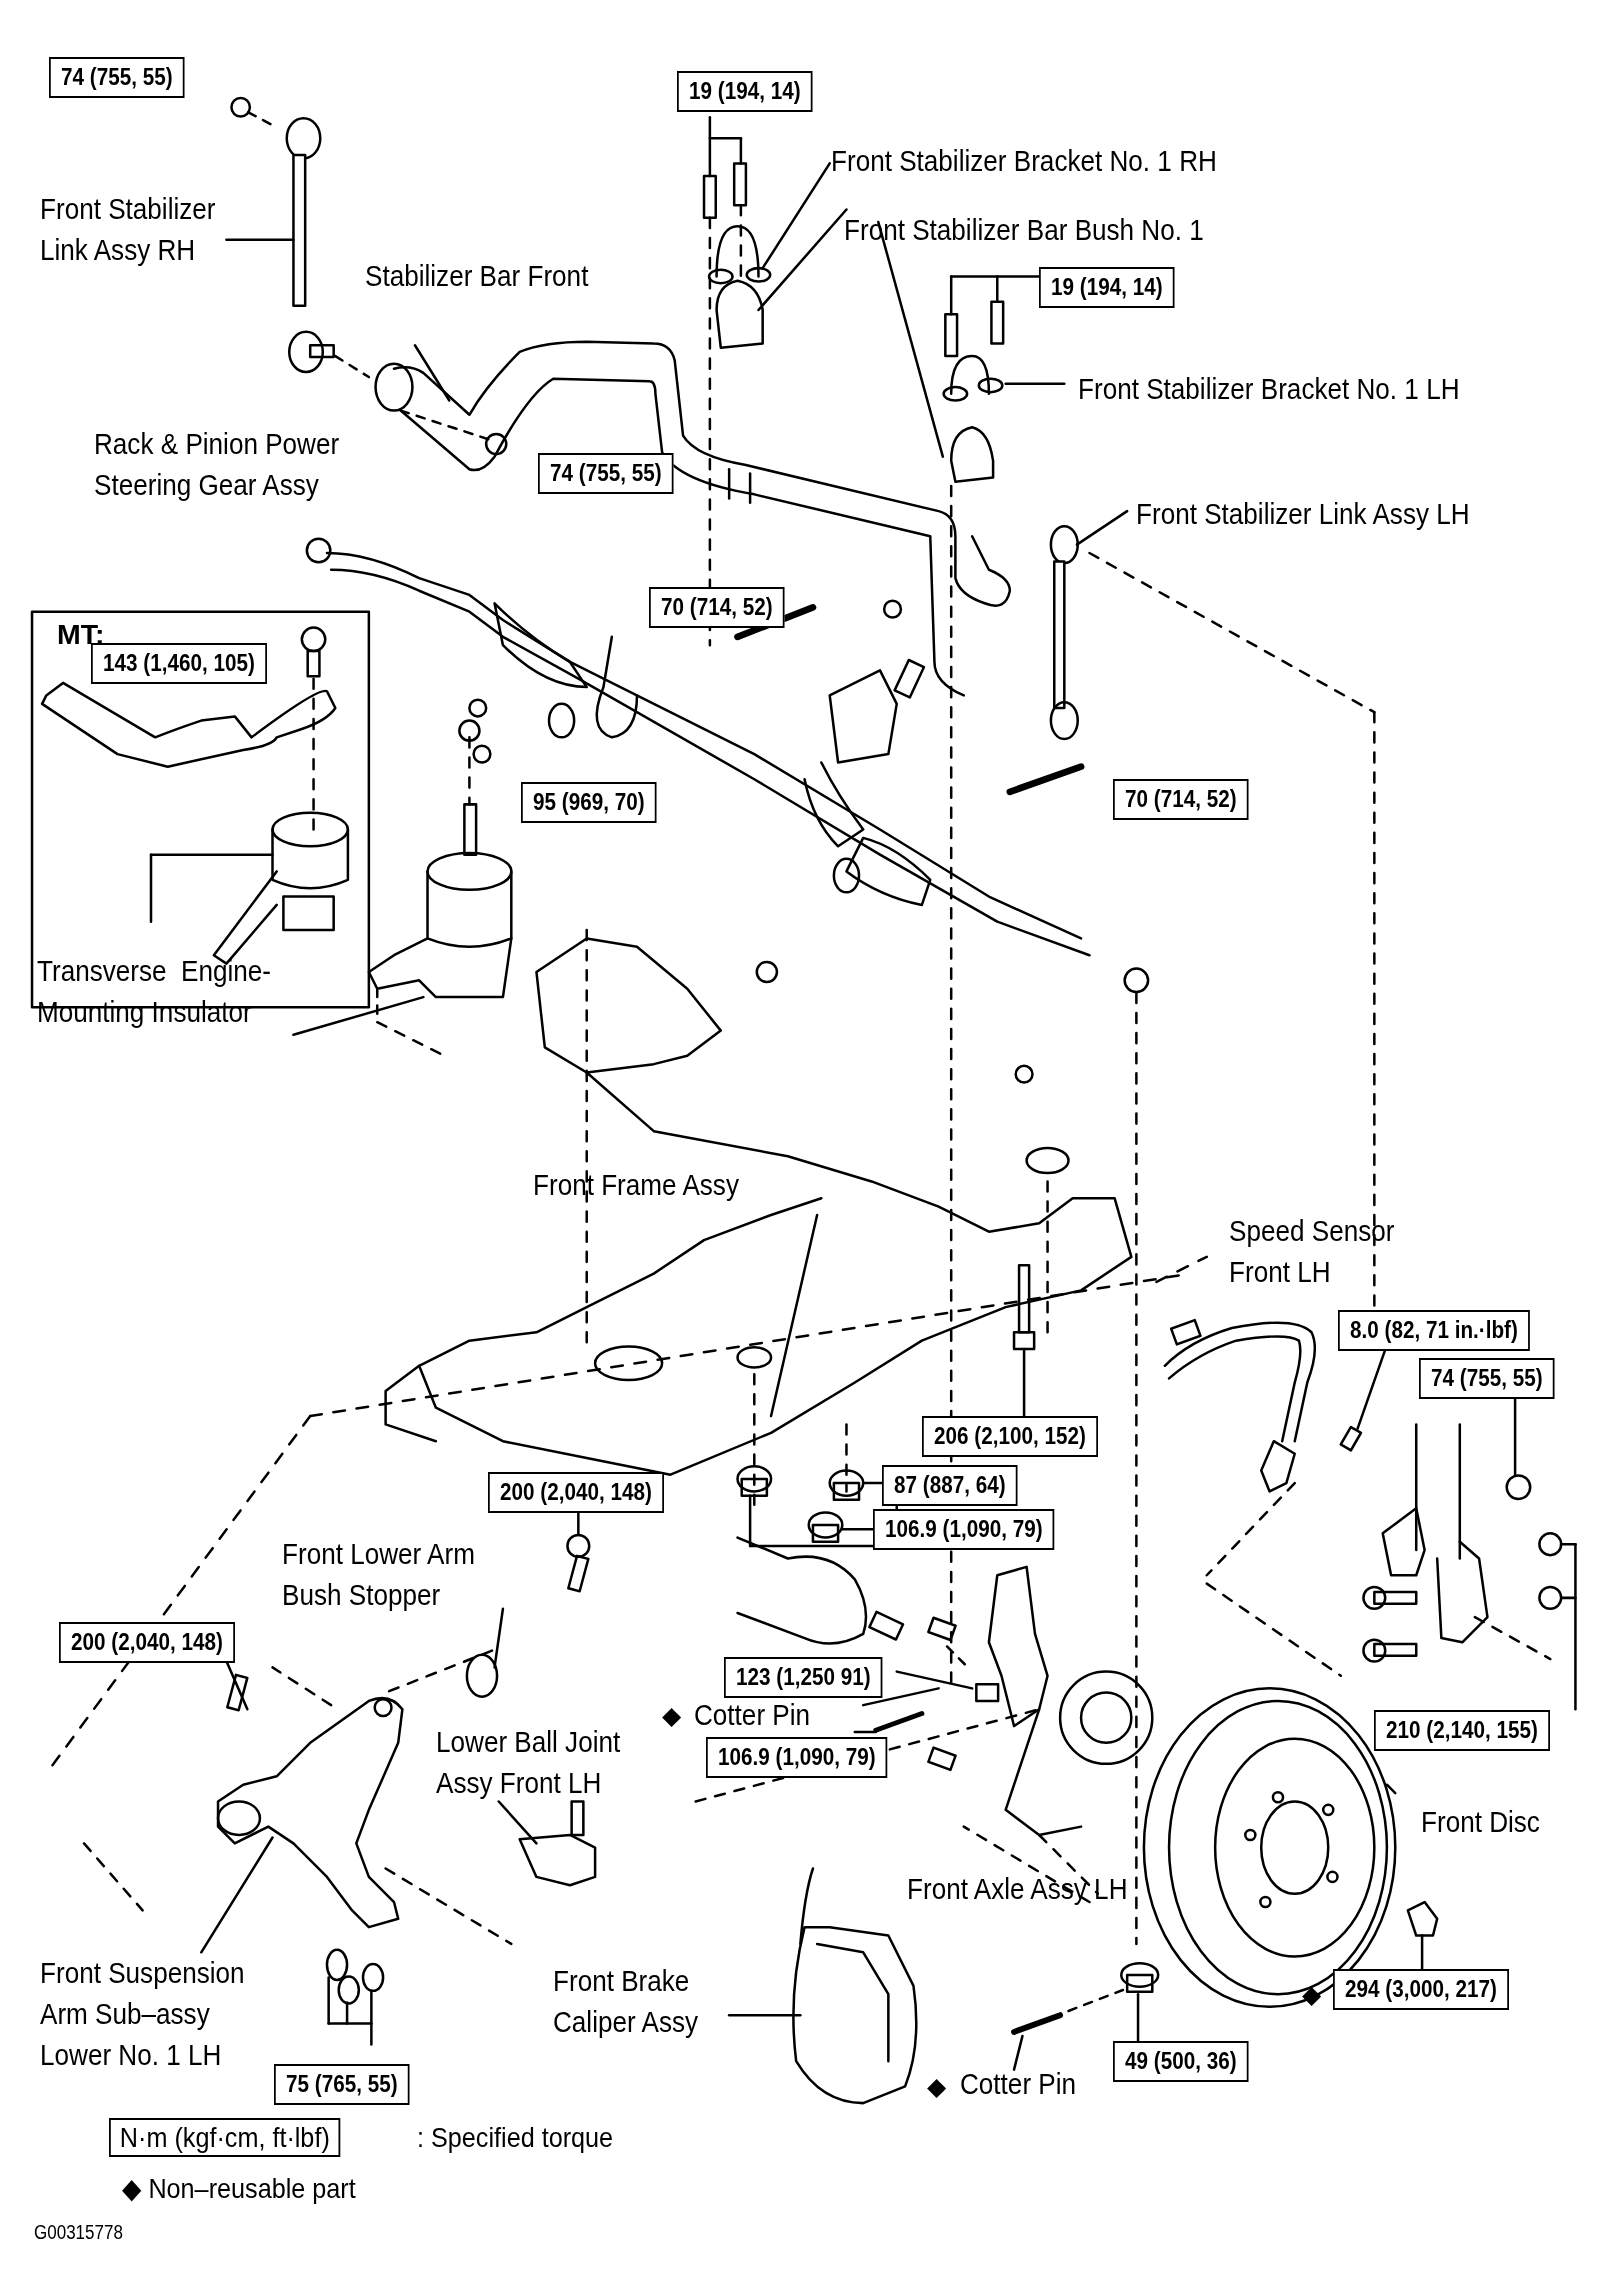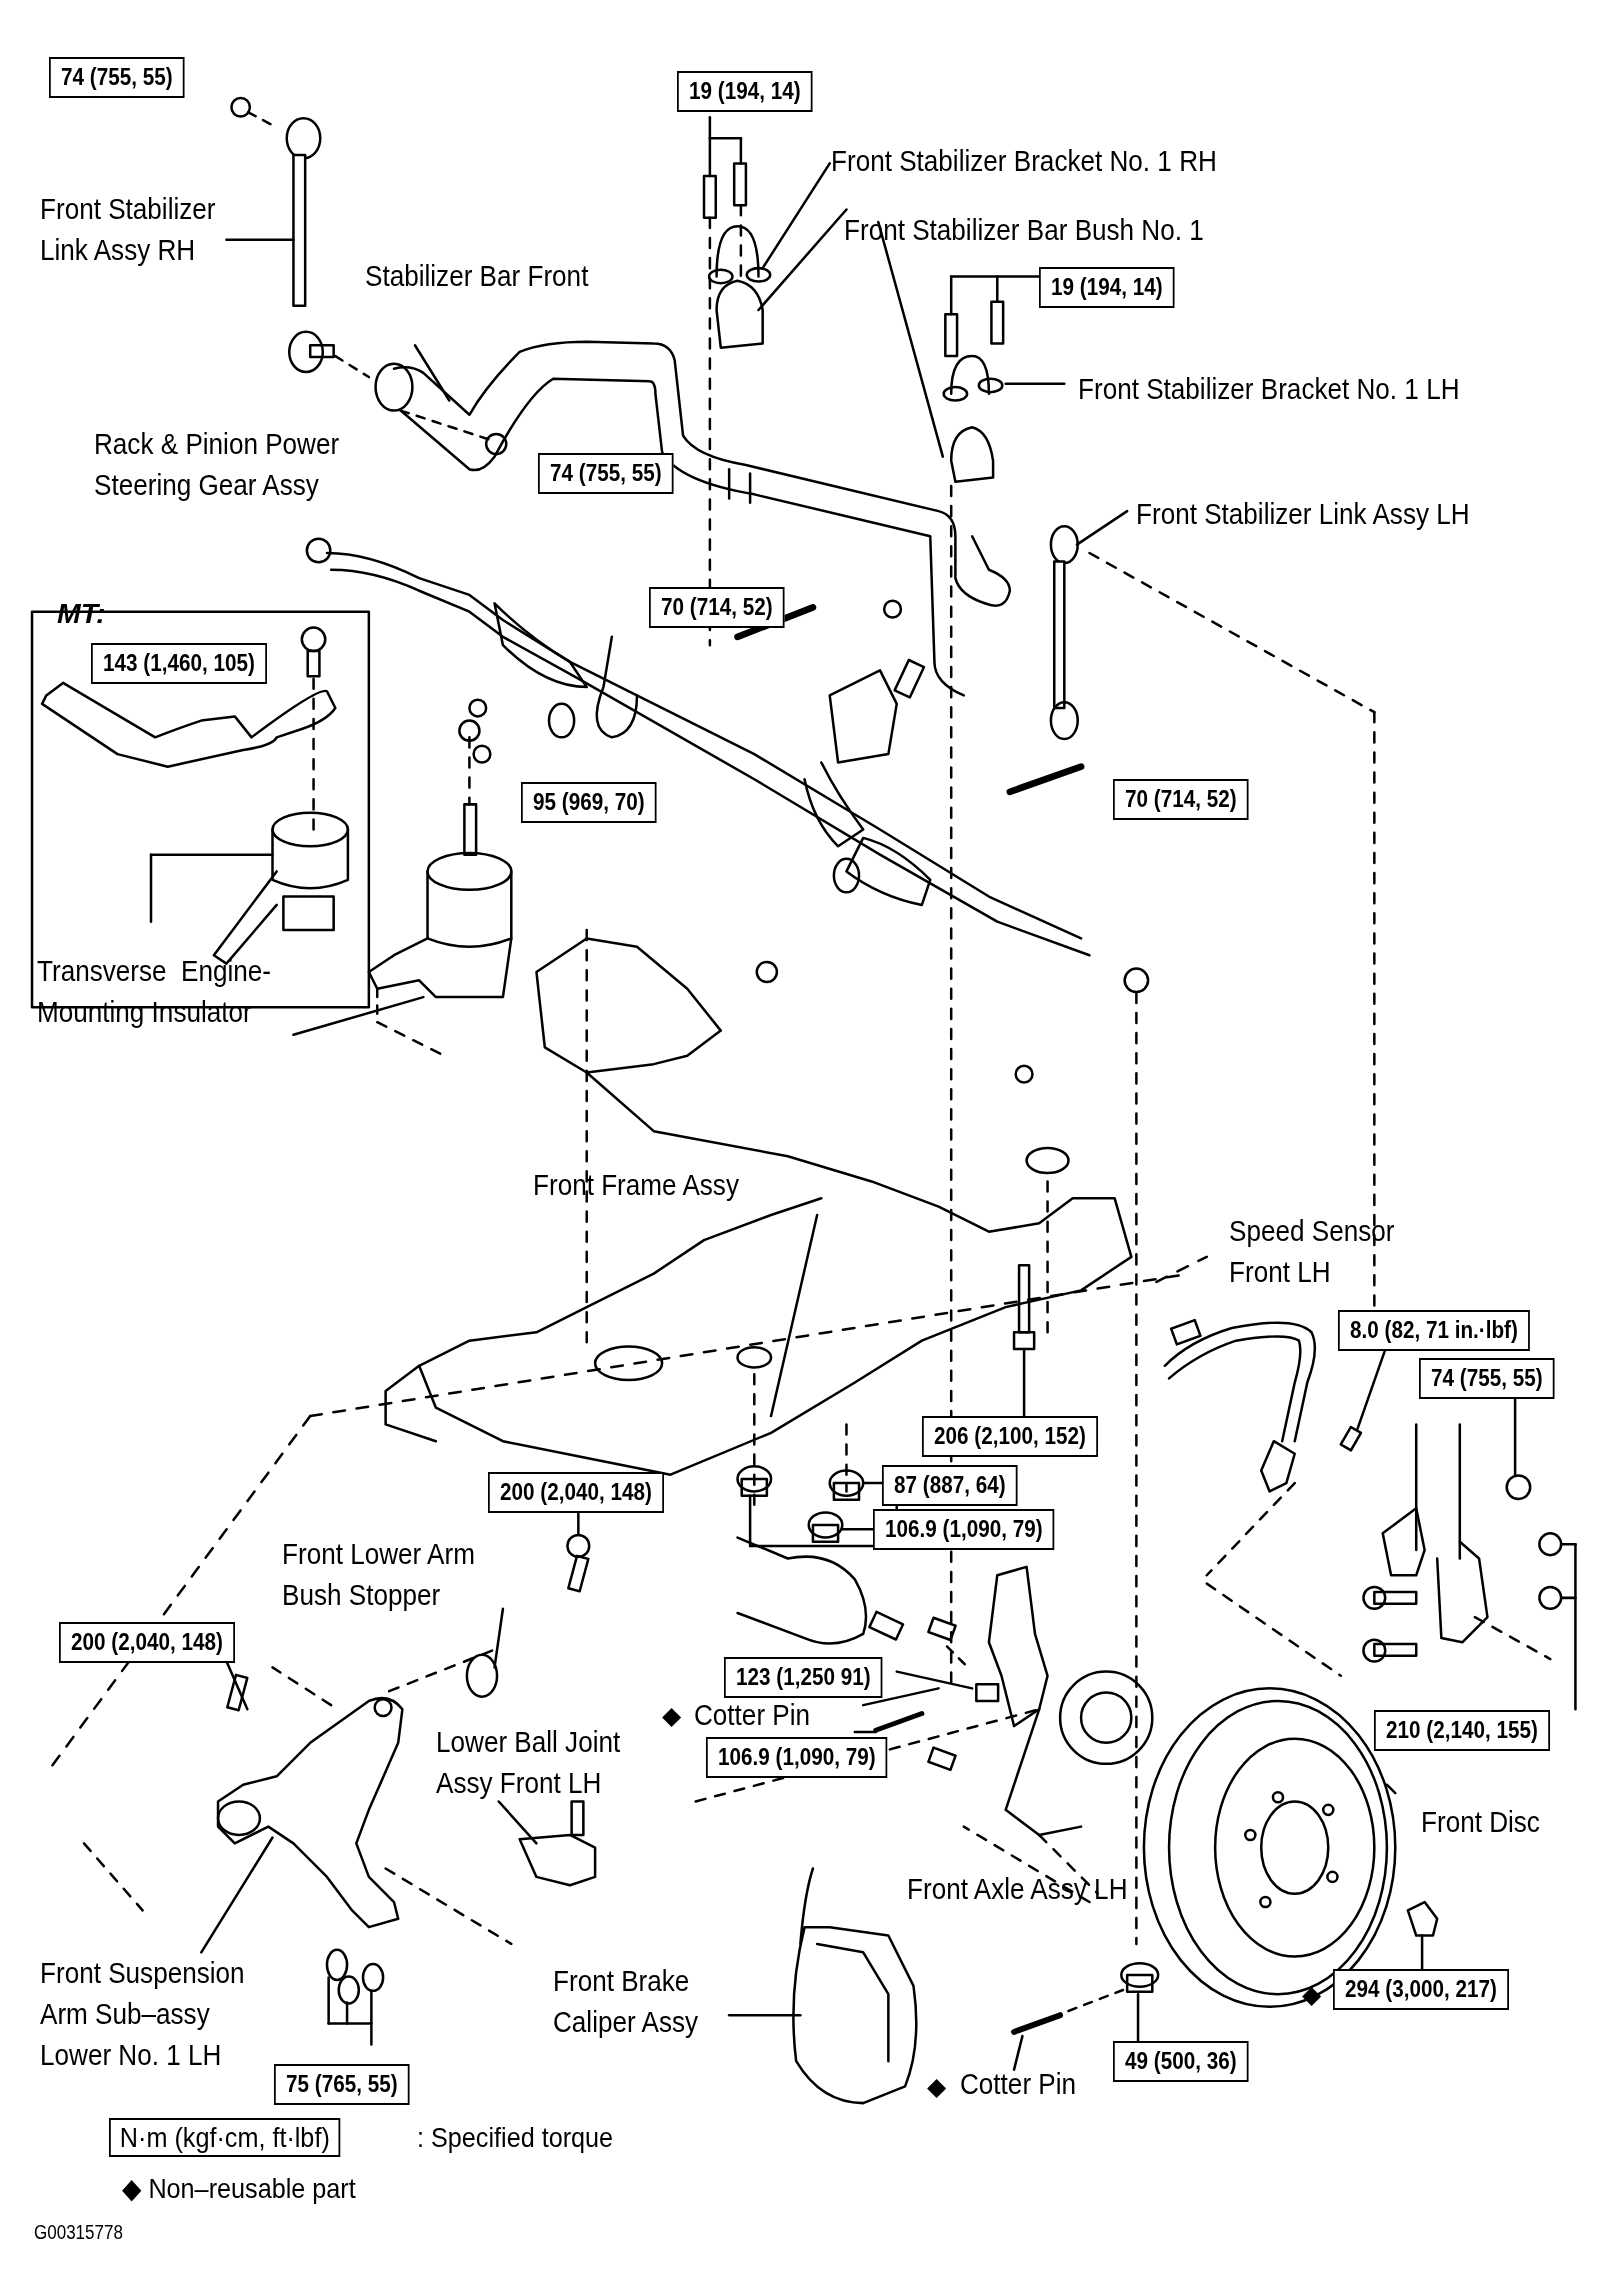--- a/index.html
+++ b/index.html
@@ -350,21 +350,21 @@
 </div>
 <div class="lbl" style="left:553px;top:1961px;">
   <span>Front Brake</span>
   <span>Caliper Assy</span>
 </div>
 <div class="diamond" style="left:927px;top:2074px;">◆</div>
 <div class="lbl" style="left:960px;top:2064px;">
   <span>Cotter Pin</span>
 </div>
 
-<div class="mt" style="left:57px;top:597px;font-style:italic;">MT:</div>
+<div class="mt" style="left:57px;top:618px;">MT:</div>
 
 <div class="tq" style="left:49px;top:57px;">74 (755, 55)</div>
 <div class="tq" style="left:677px;top:71px;">19 (194, 14)</div>
 <div class="tq" style="left:1039px;top:267px;">19 (194, 14)</div>
 <div class="tq" style="left:538px;top:453px;">74 (755, 55)</div>
 <div class="tq" style="left:649px;top:587px;">70 (714, 52)</div>
 <div class="tq" style="left:91px;top:643px;">143 (1,460, 105)</div>
 <div class="tq" style="left:521px;top:782px;">95 (969, 70)</div>
 <div class="tq" style="left:1113px;top:779px;">70 (714, 52)</div>
 <div class="tq" style="left:922px;top:1416px;">206 (2,100, 152)</div>

